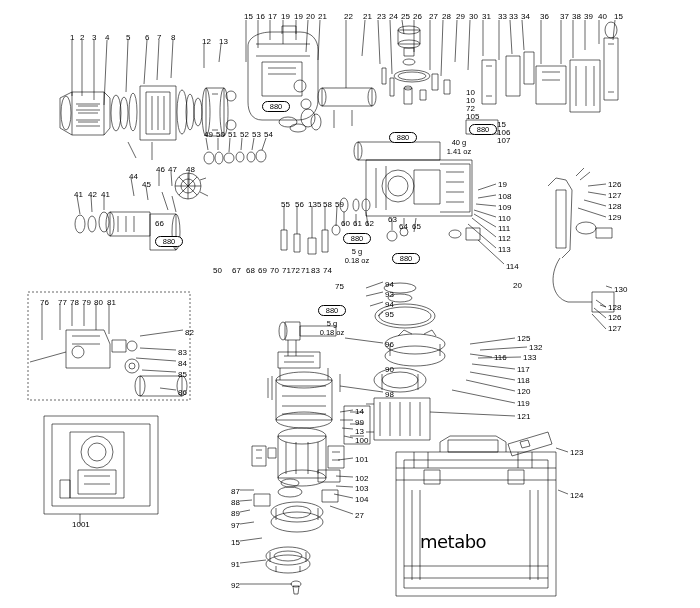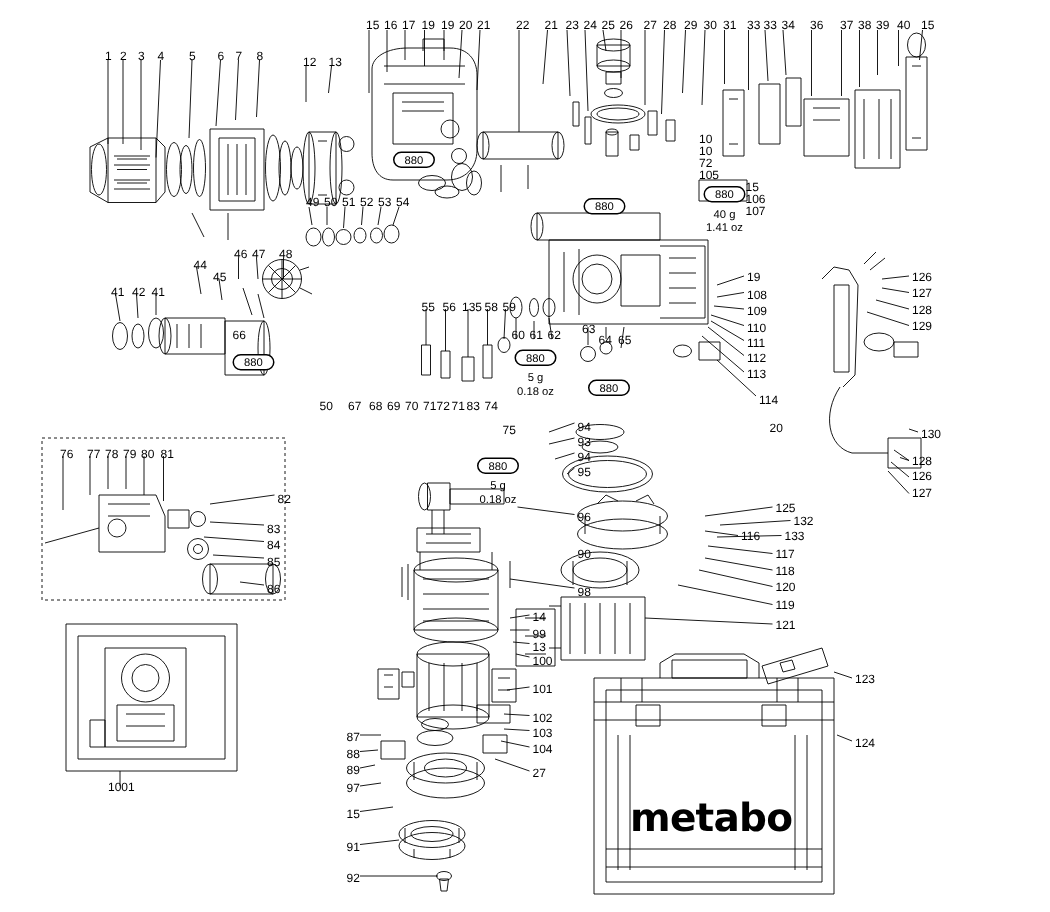--- a/index.html
+++ b/index.html
@@ -37,22 +37,22 @@
   svg.layer {
     position: absolute;
     left: 0;
     top: 0;
     width: 700px;
     height: 608px;
   }
   .brand {
     position: absolute;
     font-family: "DejaVu Sans", sans-serif;
-    font-weight: bold;
-    font-size: 26px;
+    font-weight: normal;
+    font-size: 18px;
     letter-spacing: -0.5px;
     color: #000000;
   }
 </style>
 </head>
 <body>
 
 <div id="sheet">
 
   <svg class="layer" viewBox="0 0 700 608" xmlns="http://www.w3.org/2000/svg">
@@ -330,21 +330,21 @@
 
       <path d="M508 444 L548 432 L552 444 L512 456 Z"></path>
       <path d="M520 442 L528 440 L530 446 L522 448 Z"></path>
       <path d="M568 452 L556 448 M568 494 L558 490"></path>
     </g>
   </svg>
 
   <div class="wt" style="left:262px; top:101px; width:26px; border:1px solid #000; border-radius:7px; background:#fff;">880</div>
   <div class="wt" style="left:389px; top:132px; width:26px; border:1px solid #000; border-radius:7px; background:#fff;">880</div>
   <div class="wt" style="left:469px; top:124px; width:26px; border:1px solid #000; border-radius:7px; background:#fff;">880</div>
-  <div class="wt" style="left:462px; top:138px; width:42px;">40 g<br>1.41 oz</div>
+  <div class="wt" style="left:438px; top:138px; width:42px;">40 g<br>1.41 oz</div>
   <div class="wt" style="left:155px; top:236px; width:26px; border:1px solid #000; border-radius:7px; background:#fff;">880</div>
   <div class="wt" style="left:343px; top:233px; width:26px; border:1px solid #000; border-radius:7px; background:#fff;">880</div>
   <div class="wt" style="left:336px; top:247px; width:42px;">5 g<br>0.18 oz</div>
   <div class="wt" style="left:392px; top:253px; width:26px; border:1px solid #000; border-radius:7px; background:#fff;">880</div>
   <div class="wt" style="left:318px; top:305px; width:26px; border:1px solid #000; border-radius:7px; background:#fff;">880</div>
   <div class="wt" style="left:311px; top:319px; width:42px;">5 g<br>0.18 oz</div>
 
   <div class="brand" style="left:420px; top:531px;">metabo</div>
 
   <div id="callouts">

